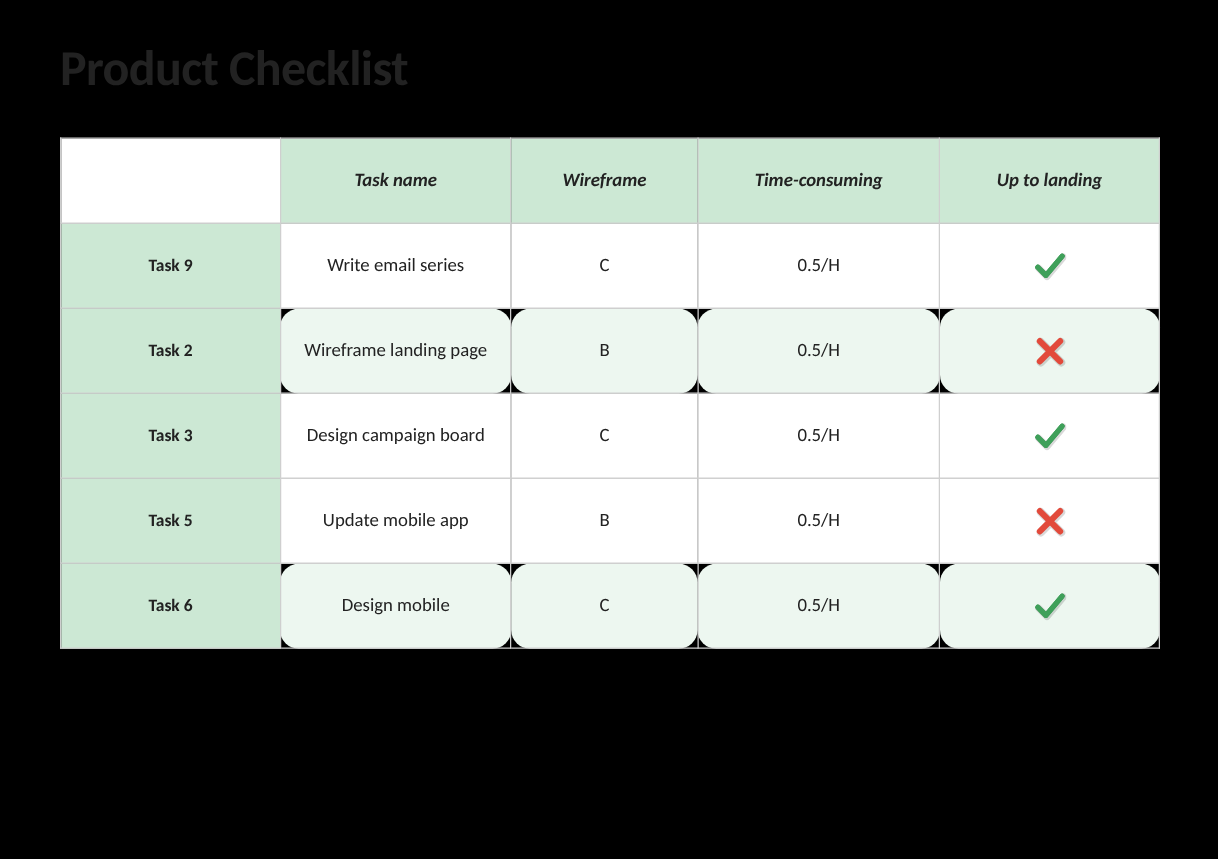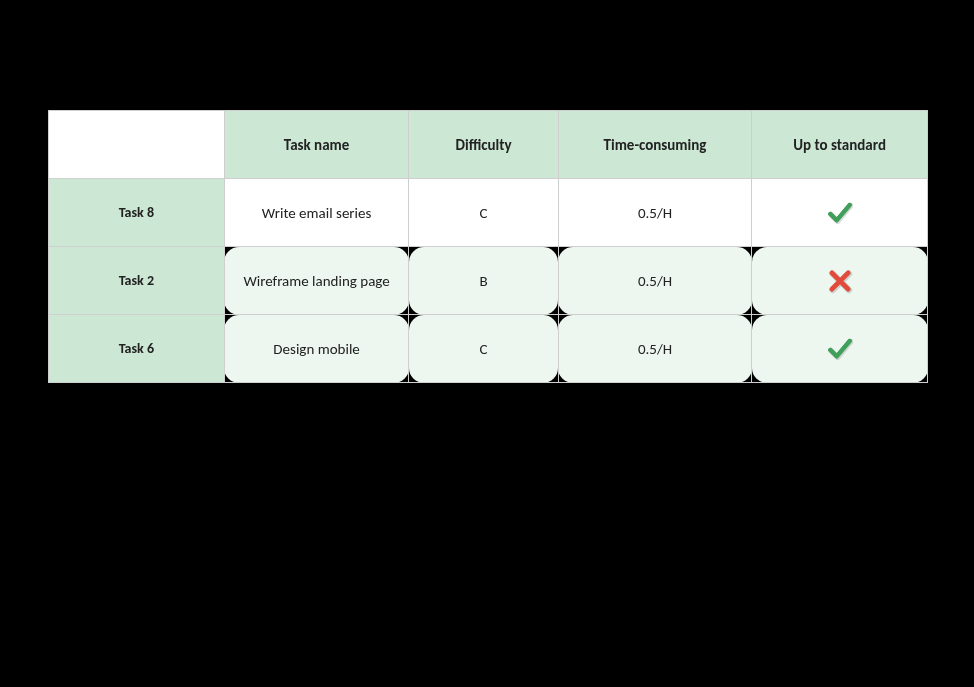--- a/index.html
+++ b/index.html
@@ -48,20 +48,21 @@
     text-align: center;
     vertical-align: middle;
     padding: 14px 10px;
     height: 68px;
   }
   thead th {
     background: #cce8d4;
     font-weight: 700;
     font-size: 15px;
     color: #222;
+    font-style: italic;
   }
   thead th.blank {
     background: #fff;
   }
   tbody th {
     background: #cce8d4;
     font-weight: 700;
     font-size: 14px;
     color: #222;
   }
@@ -77,54 +78,76 @@
     height: 26px;
     display: inline-block;
     vertical-align: middle;
   }
 </style>
 </head>
 <body>
 
 <div class="page">
 
+  <div class="title">Product Checklist</div>
 
   <div class="table-wrap">
     <table>
       <colgroup>
         <col class="c0">
           <col class="c1">
           <col class="c2">
           <col class="c3">
           <col class="c4">
       </colgroup>
       <thead>
         <tr>
           <th class="blank"></th>
           <th>Task name</th>
-          <th>Difficulty</th>
+          <th>Wireframe</th>
           <th>Time-consuming</th>
-          <th>Up to standard</th>
+          <th>Up to landing</th>
         </tr>
       </thead>
       <tbody id="tbody">
       <tr class="odd">
-            <th>Task 8</th>
+            <th>Task 9</th>
             <td>Write email series</td>
             <td>C</td>
             <td>0.5/H</td>
             <td class="icon-cell"><span><svg viewBox="0 0 32 32">
                   <path d="M4 17 L12 25 L28 6" stroke="#3fa05a" stroke-width="5" fill="none" stroke-linecap="round" stroke-linejoin="round"></path>
                   <path d="M4 17 L12 25 L28 6" stroke="rgba(0,0,0,0.15)" stroke-width="7" fill="none" stroke-linecap="round" stroke-linejoin="round" transform="translate(1,1)"></path>
                   <path d="M4 17 L12 25 L28 6" stroke="#3fa05a" stroke-width="5" fill="none" stroke-linecap="round" stroke-linejoin="round"></path>
                 </svg></span></td>
           </tr>
           <tr class="even">
             <th>Task 2</th>
             <td>Wireframe landing page</td>
+            <td>B</td>
+            <td>0.5/H</td>
+            <td class="icon-cell"><span><svg viewBox="0 0 32 32">
+                  <path d="M6 6 L26 26 M26 6 L6 26" stroke="rgba(0,0,0,0.15)" stroke-width="8" stroke-linecap="round" transform="translate(1,1)"></path>
+                  <path d="M6 6 L26 26 M26 6 L6 26" stroke="#e24a3b" stroke-width="6" stroke-linecap="round"></path>
+                </svg></span></td>
+          </tr>
+          <tr class="odd">
+            <th>Task 3</th>
+            <td>Design campaign board</td>
+            <td>C</td>
+            <td>0.5/H</td>
+            <td class="icon-cell"><span><svg viewBox="0 0 32 32">
+                  <path d="M4 17 L12 25 L28 6" stroke="#3fa05a" stroke-width="5" fill="none" stroke-linecap="round" stroke-linejoin="round"></path>
+                  <path d="M4 17 L12 25 L28 6" stroke="rgba(0,0,0,0.15)" stroke-width="7" fill="none" stroke-linecap="round" stroke-linejoin="round" transform="translate(1,1)"></path>
+                  <path d="M4 17 L12 25 L28 6" stroke="#3fa05a" stroke-width="5" fill="none" stroke-linecap="round" stroke-linejoin="round"></path>
+                </svg></span></td>
+          </tr>
+          <tr class="odd">
+            <th>Task 5</th>
+            <td>Update mobile app</td>
             <td>B</td>
             <td>0.5/H</td>
             <td class="icon-cell"><span><svg viewBox="0 0 32 32">
                   <path d="M6 6 L26 26 M26 6 L6 26" stroke="rgba(0,0,0,0.15)" stroke-width="8" stroke-linecap="round" transform="translate(1,1)"></path>
                   <path d="M6 6 L26 26 M26 6 L6 26" stroke="#e24a3b" stroke-width="6" stroke-linecap="round"></path>
                 </svg></span></td>
           </tr>
           <tr class="even">
             <th>Task 6</th>
             <td>Design mobile</td>

